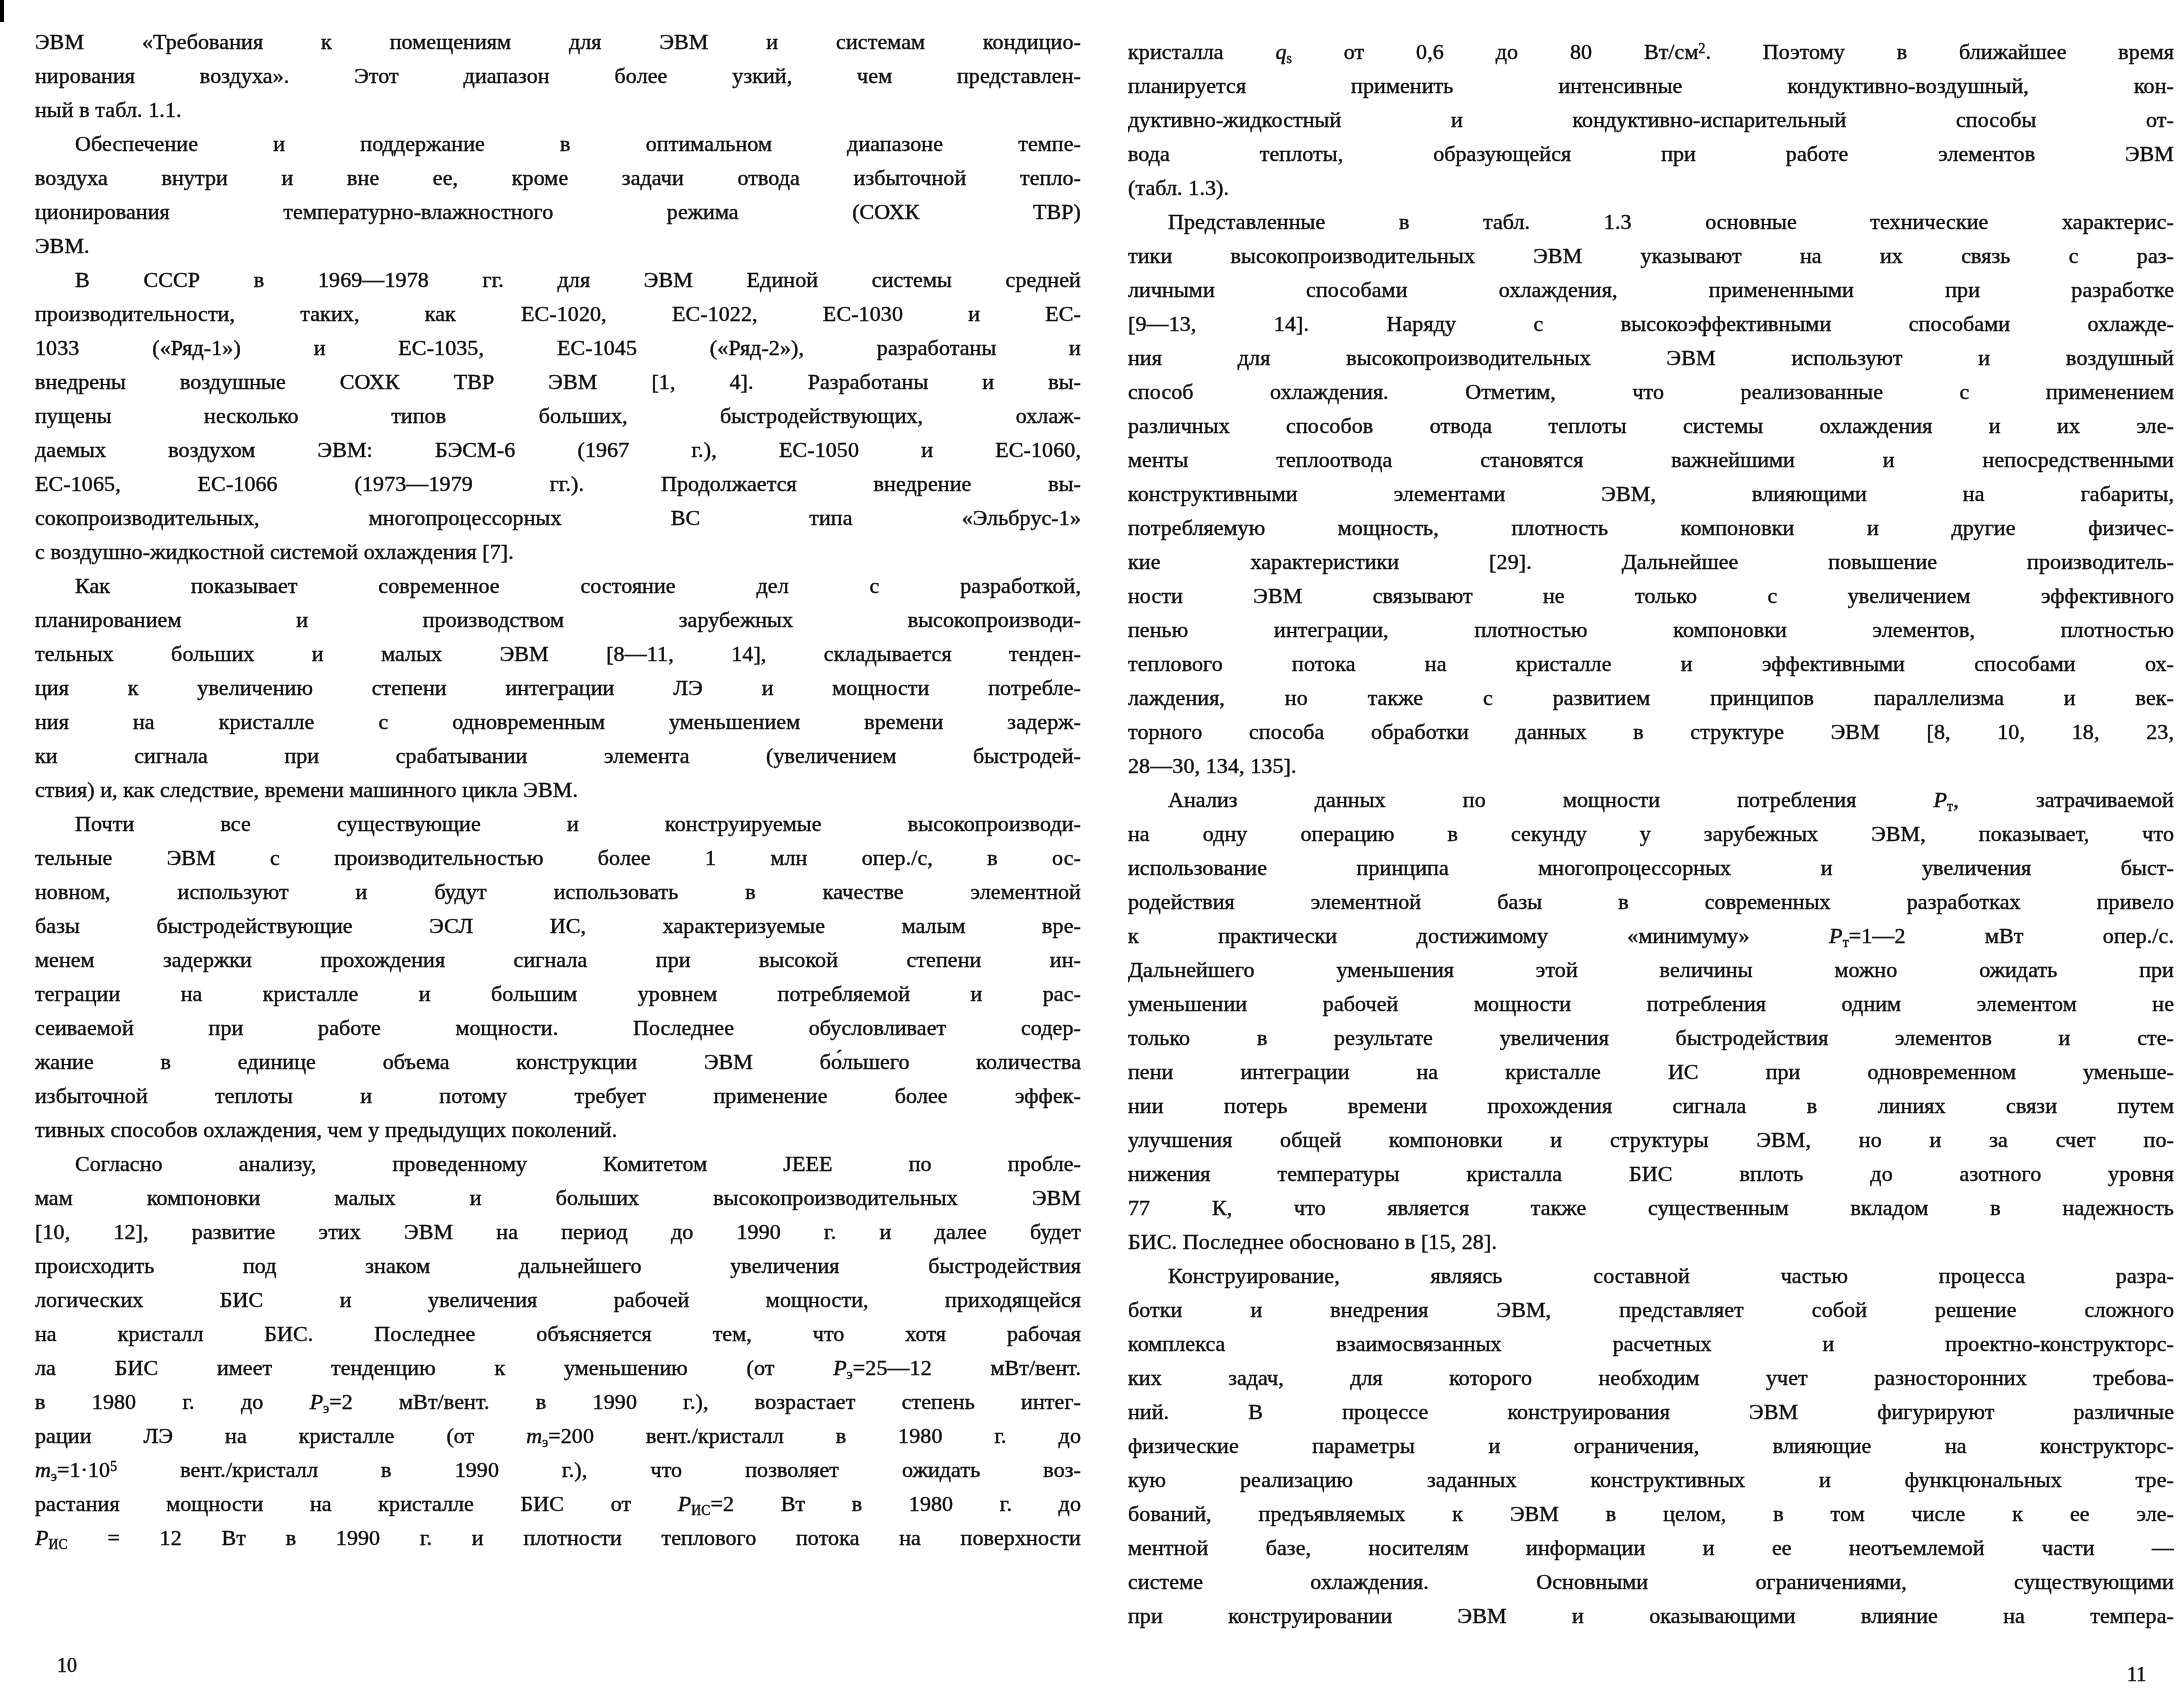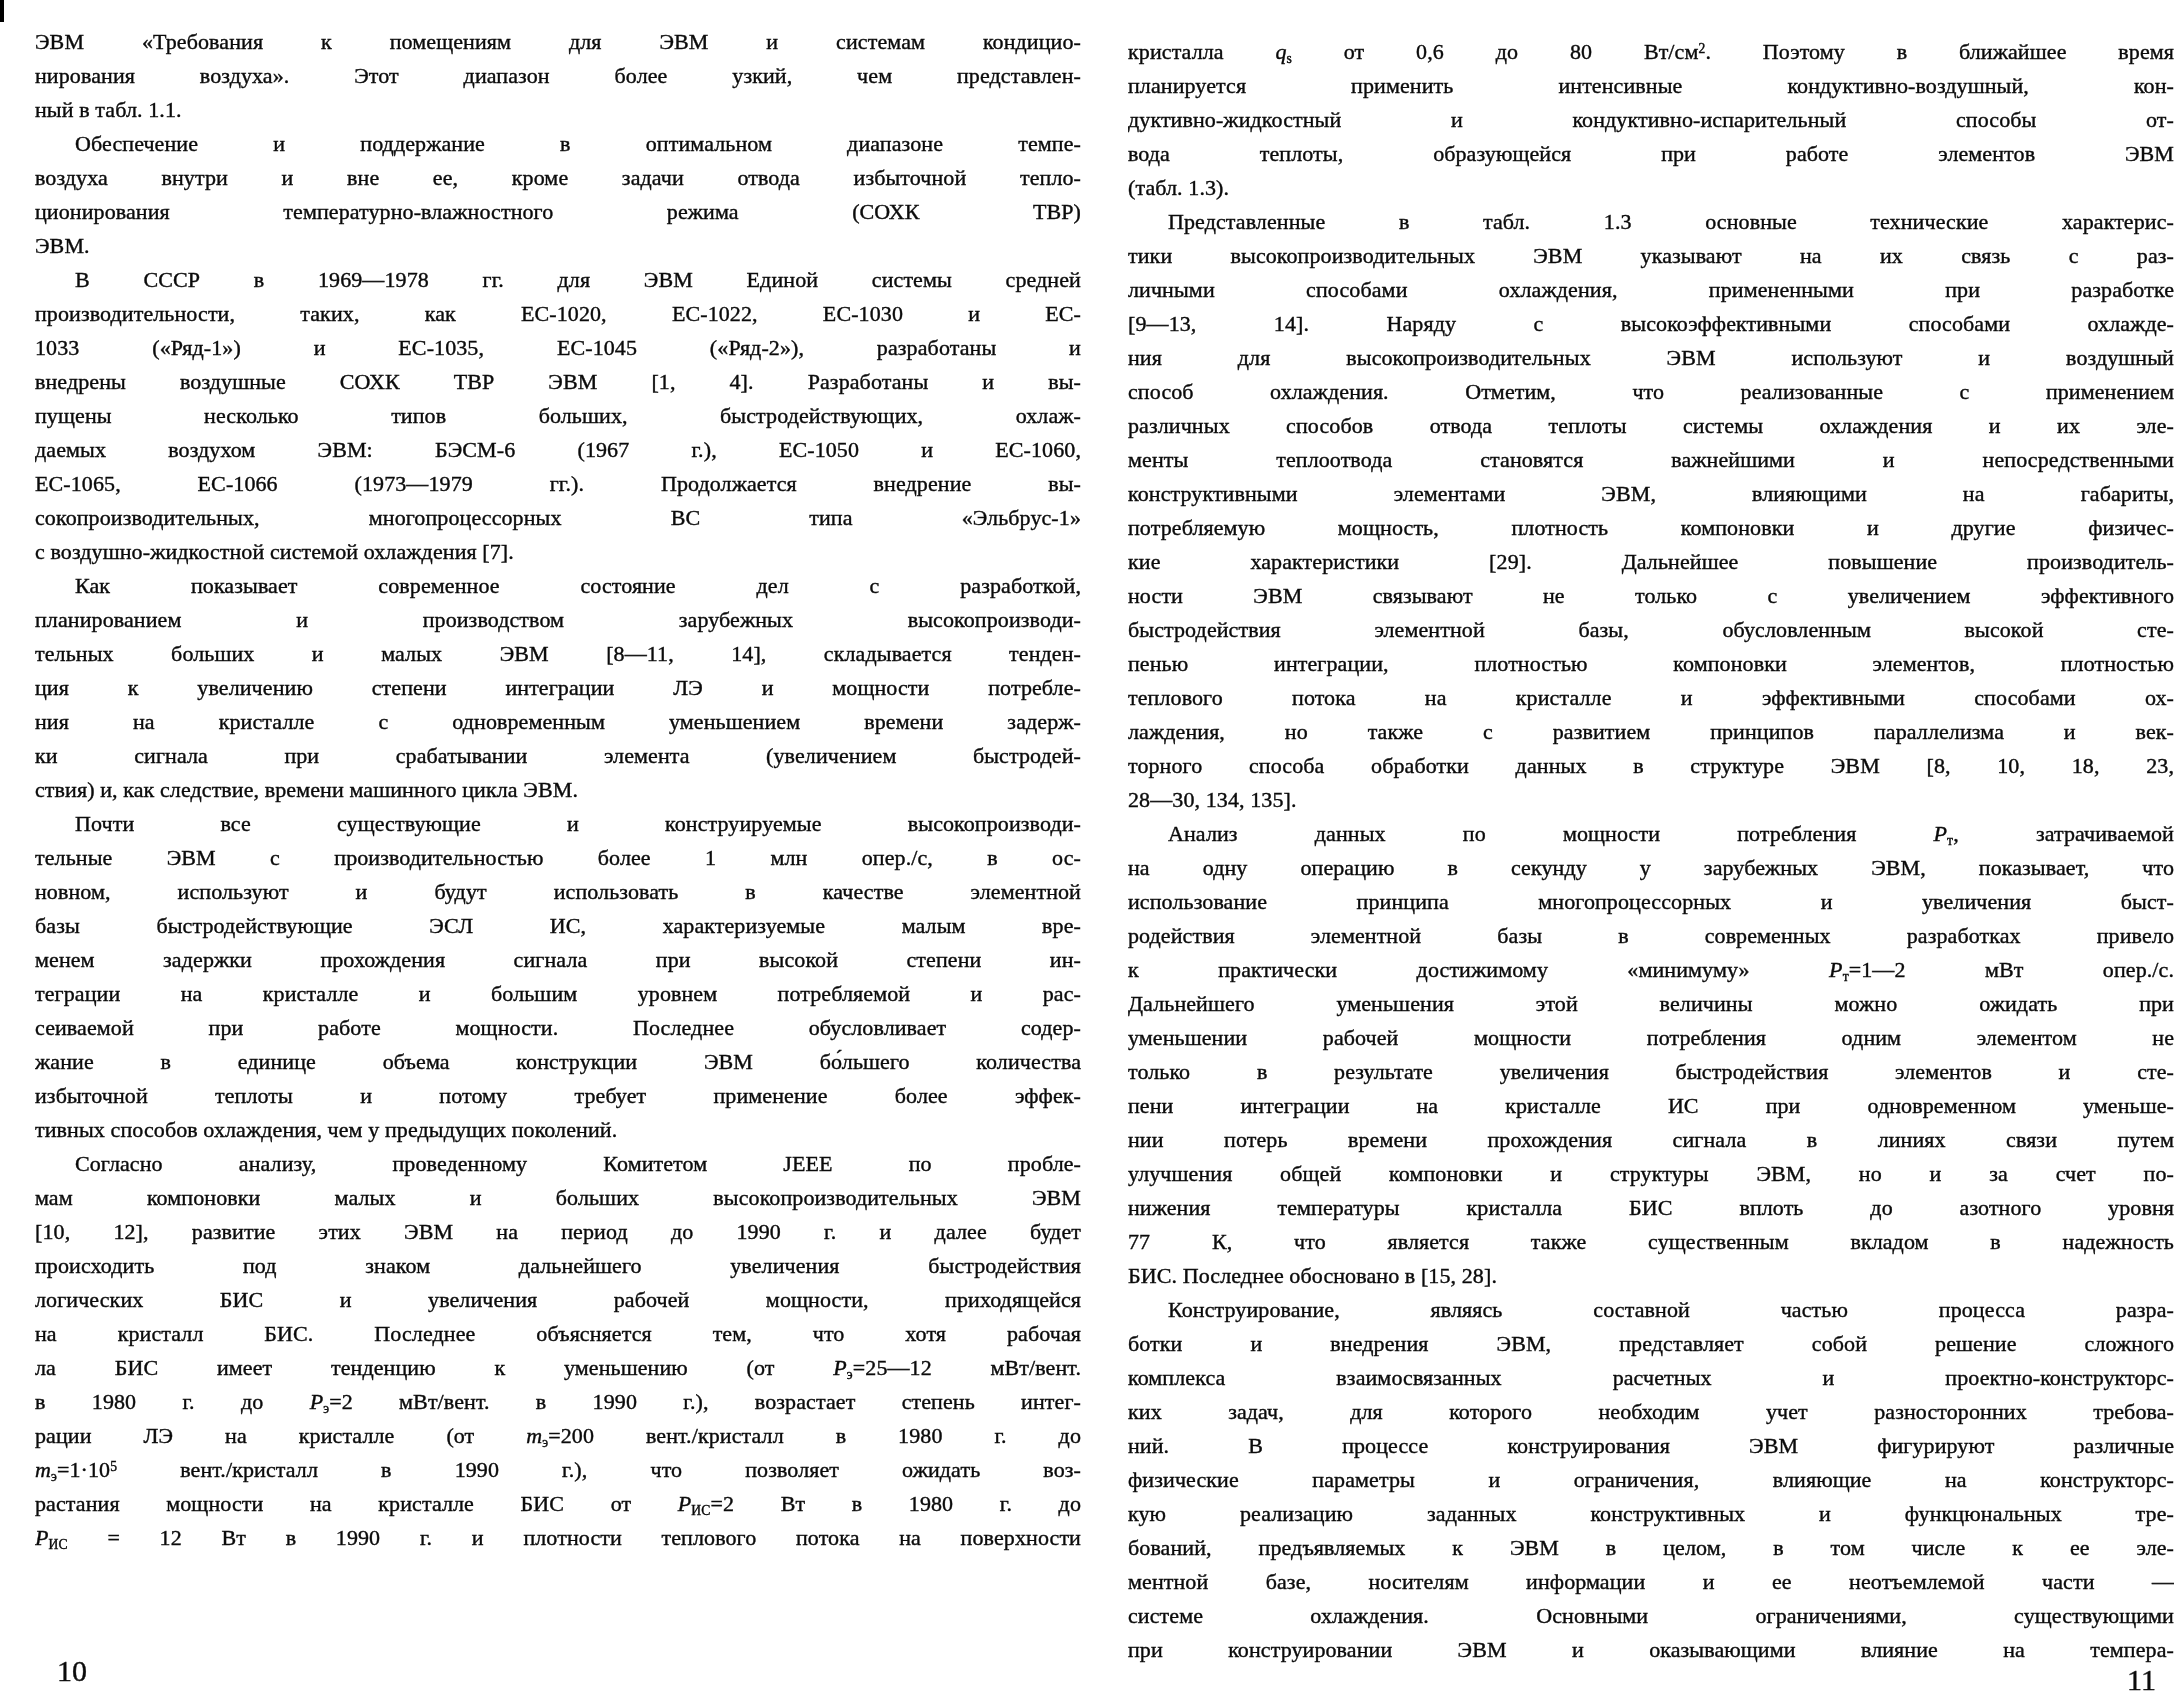--- a/index.html
+++ b/index.html
@@ -27,21 +27,21 @@
     letter-spacing: 0.1px;
     white-space: normal;
   }
   .line.indent { text-indent: 40px; }
   .line.last { text-align-last: left; }
   i { font-style: italic; }
   sub { font-size: 62%; vertical-align: baseline; position: relative; top: 0.28em; }
   sup { font-size: 62%; vertical-align: baseline; position: relative; top: -0.45em; }
   .page-number {
     position: absolute;
-    font-size: 30px;
+    font-size: 20px;
     -webkit-text-stroke: 0.4px currentColor;
   }
   .pagenum-left  { left: 57px;   top: 1654px; }
   .pagenum-right { left: 2127px; top: 1663px; }
   .edge-mark {
     position: absolute;
     left: 0; top: 0;
     width: 3.7px; height: 22px;
     background: #000;
   }
@@ -125,21 +125,20 @@
       <div class="line">личными способами охлаждения, примененными при разработке</div>
       <div class="line">[9—13, 14]. Наряду с высокоэффективными способами охлажде-</div>
       <div class="line">ния для высокопроизводительных ЭВМ используют и воздушный</div>
       <div class="line">способ охлаждения. Отметим, что реализованные с применением</div>
       <div class="line">различных способов отвода теплоты системы охлаждения и их эле-</div>
       <div class="line">менты теплоотвода становятся важнейшими и непосредственными</div>
       <div class="line">конструктивными элементами ЭВМ, влияющими на габариты,</div>
       <div class="line">потребляемую мощность, плотность компоновки и другие физичес-</div>
       <div class="line">кие характеристики [29]. Дальнейшее повышение производитель-</div>
       <div class="line">ности ЭВМ связывают не только с увеличением эффективного</div>
-      <div class="line">быстродействия элементной базы, обусловленным высокой сте-</div>
       <div class="line">пенью интеграции, плотностью компоновки элементов, плотностью</div>
       <div class="line">теплового потока на кристалле и эффективными способами ох-</div>
       <div class="line">лаждения, но также с развитием принципов параллелизма и век-</div>
       <div class="line">торного способа обработки данных в структуре ЭВМ [8, 10, 18, 23,</div>
       <div class="line last">28—30, 134, 135].</div>
     </div>
   <div class="para">
       <div class="line indent">Анализ данных по мощности потребления <i>Р</i><sub>т</sub>, затрачиваемой</div>
       <div class="line">на одну операцию в секунду у зарубежных ЭВМ, показывает, что</div>
       <div class="line">использование принципа многопроцессорных и увеличения быст-</div>

